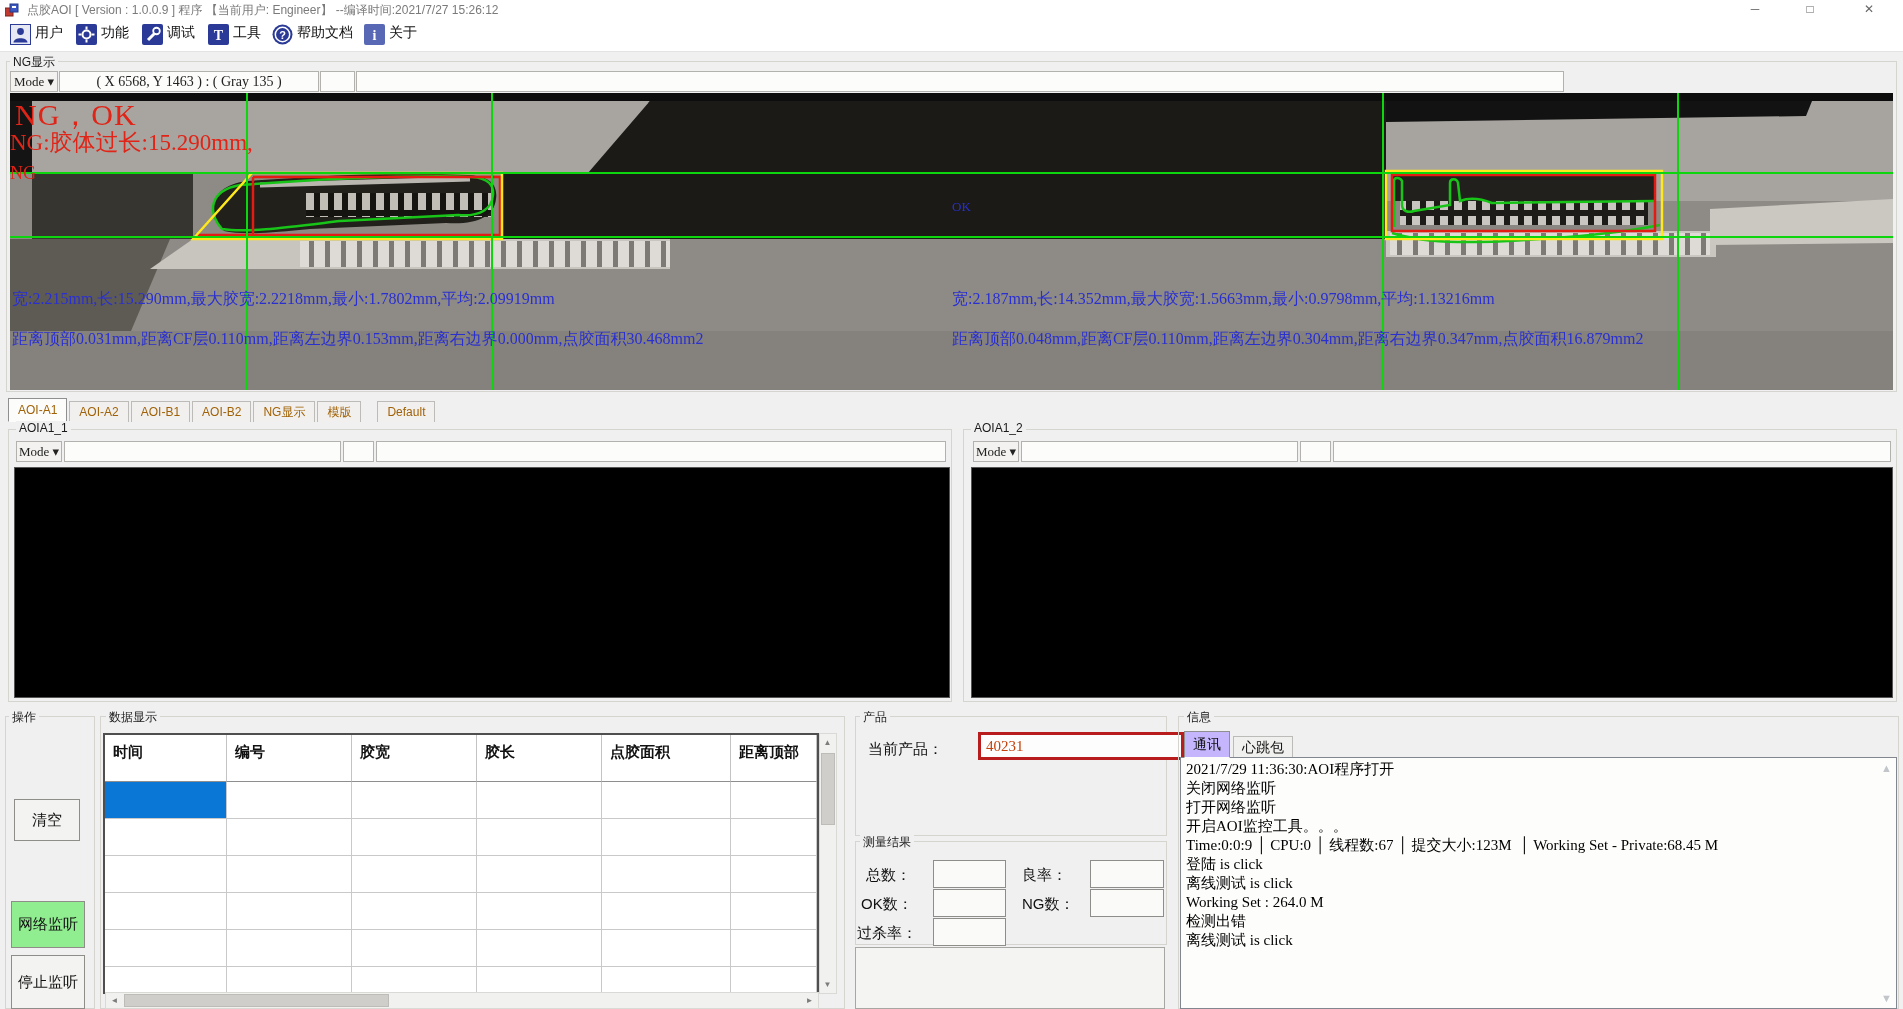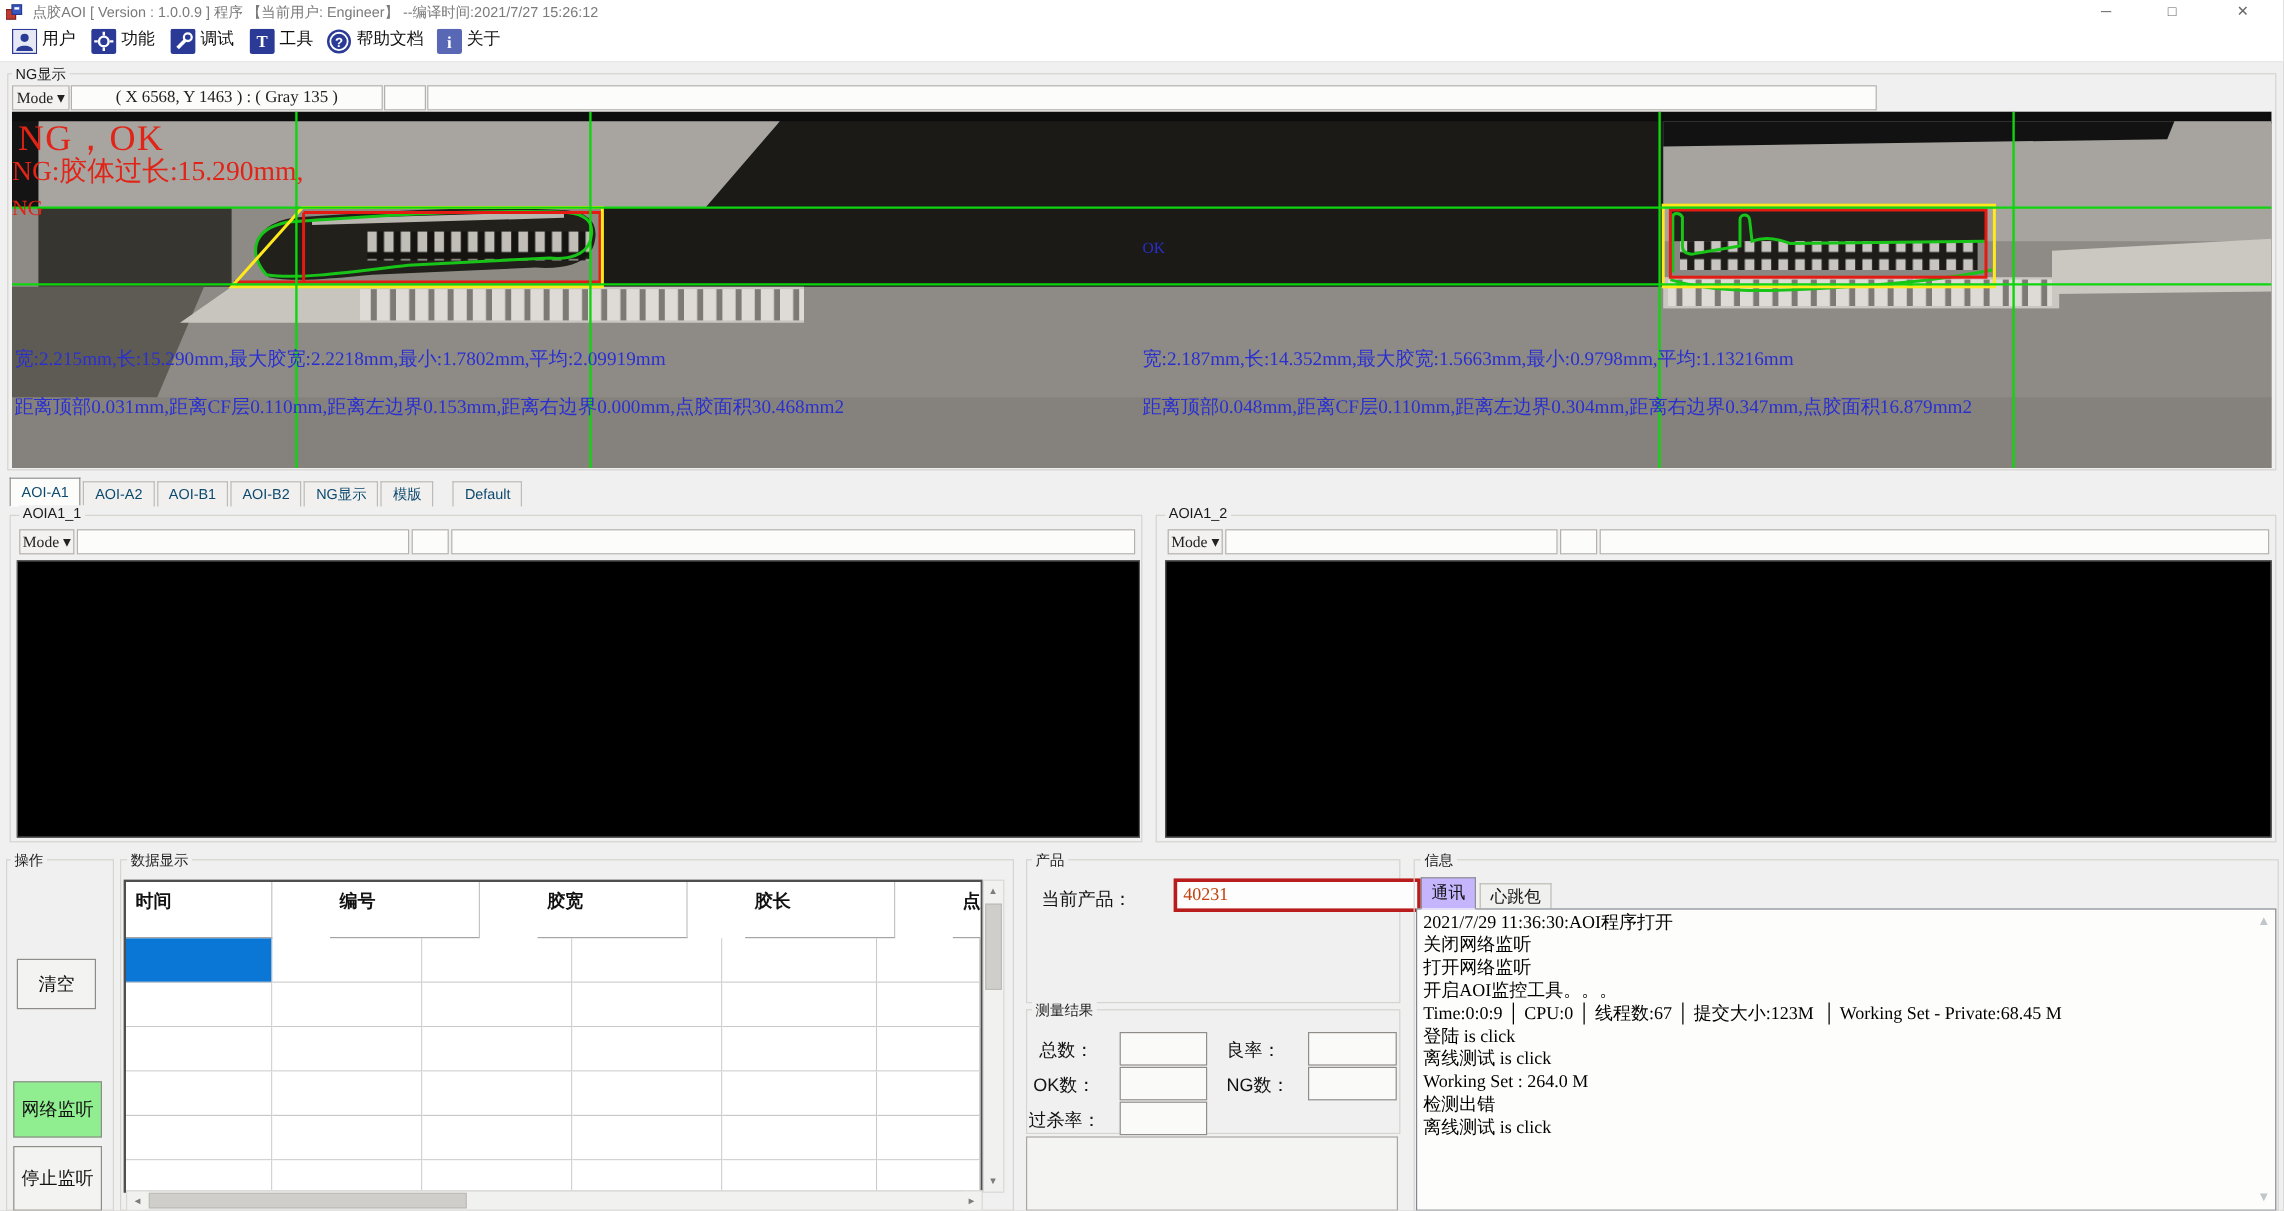--- a/index.html
+++ b/index.html
@@ -35,34 +35,34 @@
   
   .camera-view { position:absolute; left:10px; top:93px; width:1883px; height:297px; overflow:hidden; background:#8e8b86; }
   .camera-view svg { position:absolute; left:0; top:0; }
   .ov { position:absolute; white-space:nowrap; font-family:"Liberation Serif", serif; }
   .ov-red { color:#e02417;text-align:center; }
   .ov-blue { color:#2a2fd0; }
 
   
   .aoi-tabs { position:absolute; left:8px; top:398px; height:24px; display:flex; align-items:flex-end; z-index:2; }
   .aoi-tab { height:21px; background:#f1f0ee; border:1px solid #bdbbb7; border-bottom:none; padding:0 9px;
-    font-size:12px; line-height:20px; margin-right:2px; color:#0c4a6e; cursor:default; }
+    font-size:12px; line-height:20px; margin-right:2px; color:#a16207; cursor:default; }
   .aoi-tab.active { height:24px; background:#fcfcfb; border:1px solid #8f8f8f; border-bottom:1px solid #fcfcfb; line-height:23px; }
   .aoi-tab.gap { margin-left:14px; }
 
   .viewport { position:absolute; background:#000; border:1px solid #555; }
 
   
   .btn { position:absolute; background:#f3f3f1; border:1px solid #8f8d89; font-size:15px; color:#111;
     display:flex; align-items:center; justify-content:center; cursor:default; }
   .btn.green { background:#90ee90; }
 
   
   .grid-wrap { position:absolute; left:103px; top:733px; width:716px; height:261px; border:2px solid #4f4f4f; background:#fff; overflow:hidden; }
-  .grid-header { display:grid; grid-template-columns:122px 125px 125px 125px 129px 86px; height:47px;gap:48px; }
+  .grid-header { display:grid; grid-template-columns:122px 125px 125px 125px 129px 86px; height:47px; }
   .grid-h { border-right:1px solid #c3c3c3; border-bottom:1px solid #8e8e8e; font-weight:bold; font-size:15px;
     padding-left:8px; line-height:34px; background:#ffffff; white-space:nowrap; overflow:hidden; }
   .grid-body { display:grid; grid-template-columns:122px 125px 125px 125px 129px 86px; grid-auto-rows:37px; }
   .grid-cell { border-right:1px solid #c9c9c9; border-bottom:1px solid #c9c9c9; background:#fff; }
   .grid-cell.selected { background:#0a77d6; }
 
   
   .sb { position:absolute; background:#f1f1ef; border:1px solid #d9d9d6; }
   .sb-arrow { position:absolute; width:15px; height:15px; color:#7c7c7c; font-size:8px; text-align:center; line-height:15px; background:#f1f1ef; }
   .sb-thumb { position:absolute; background:#cfcecb; border:1px solid #bdbcb9; }

